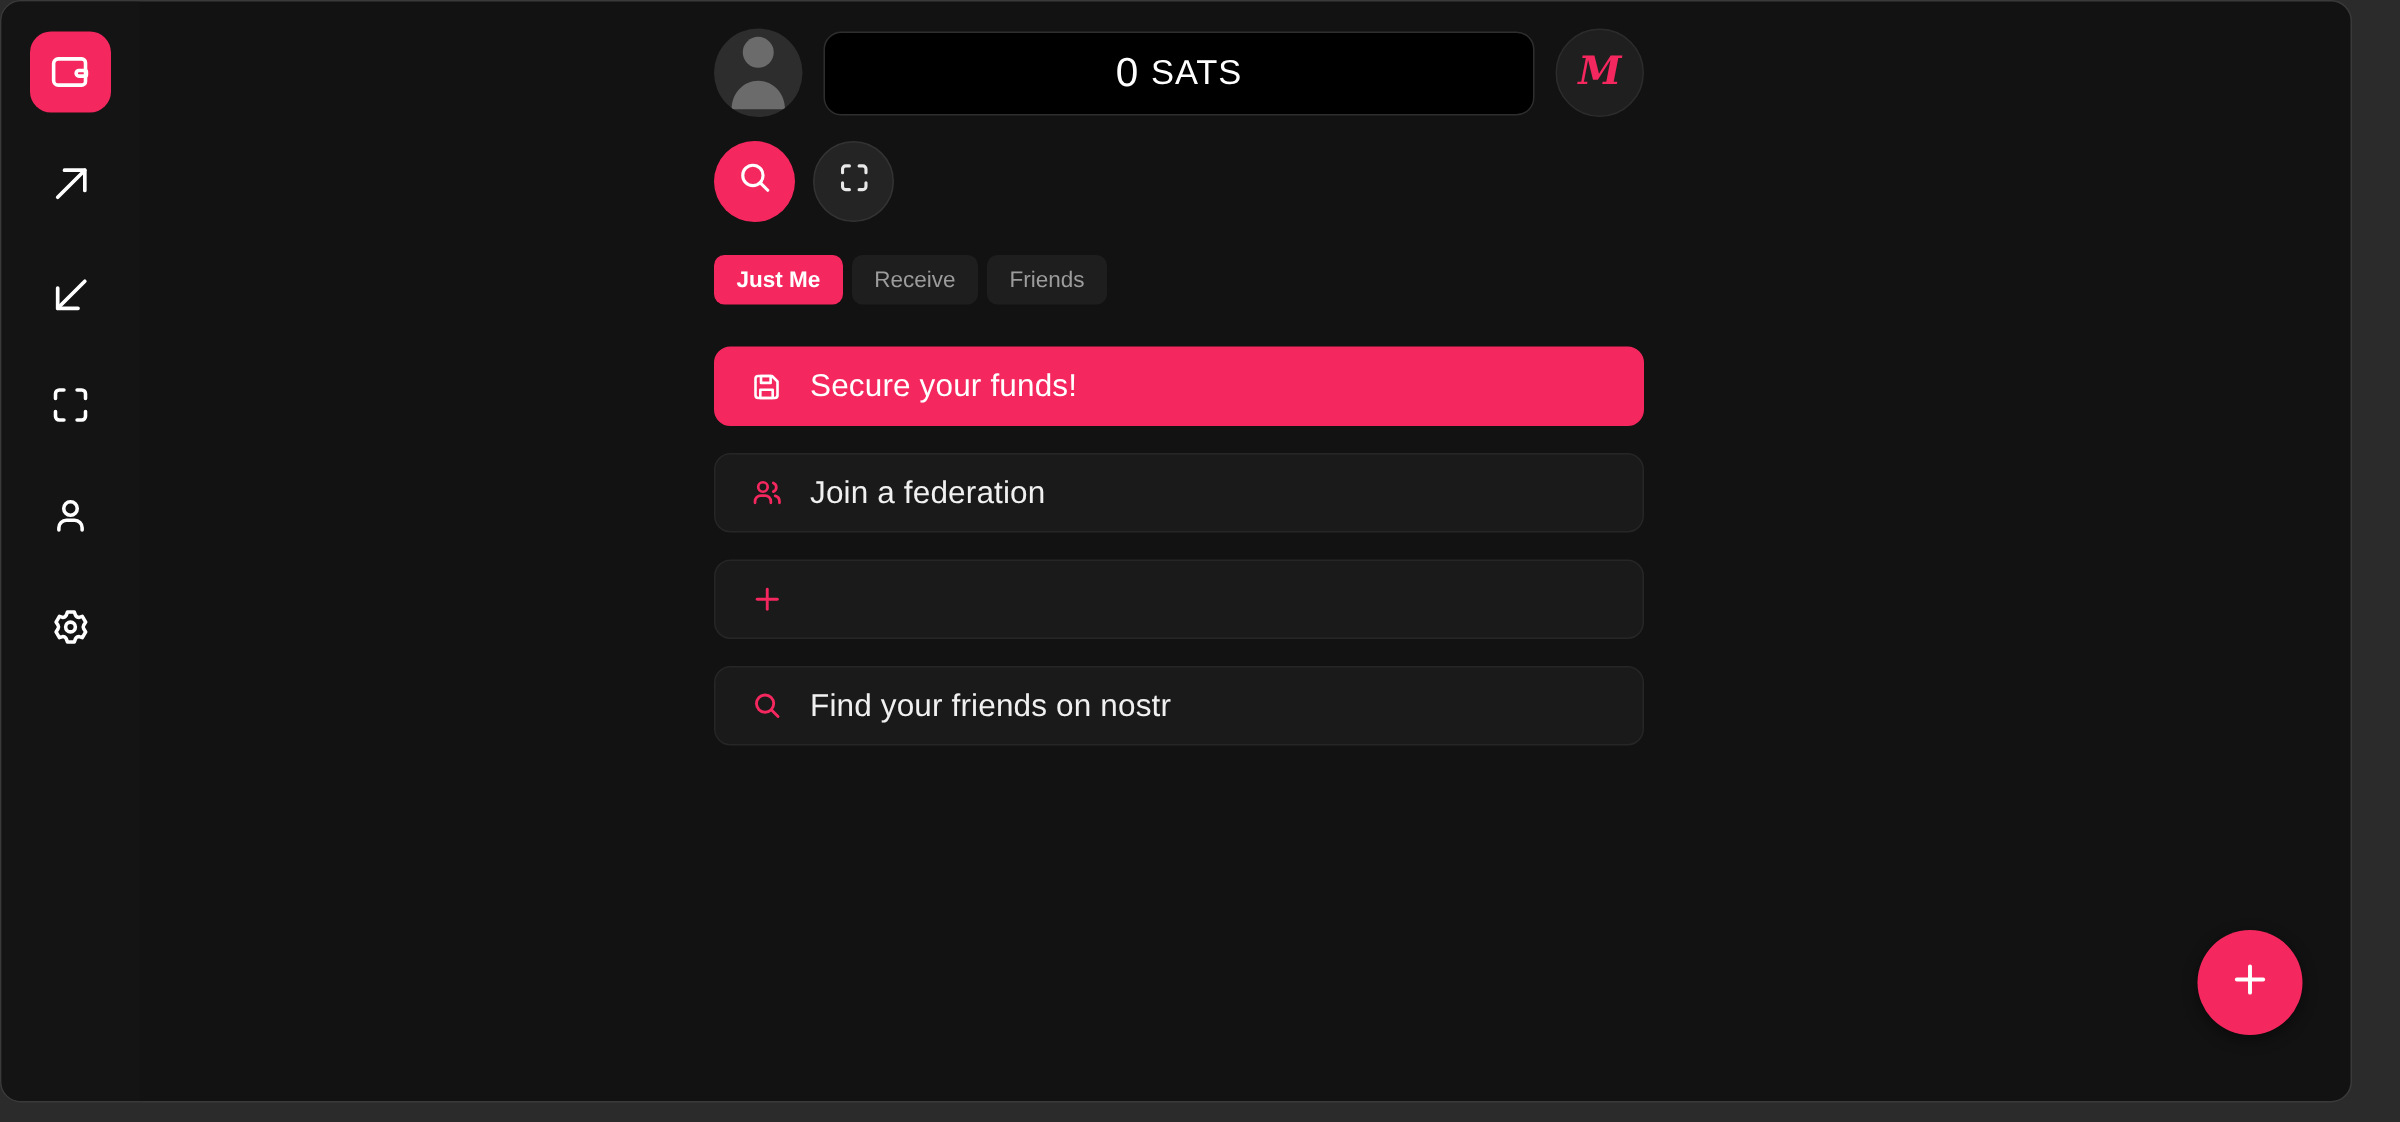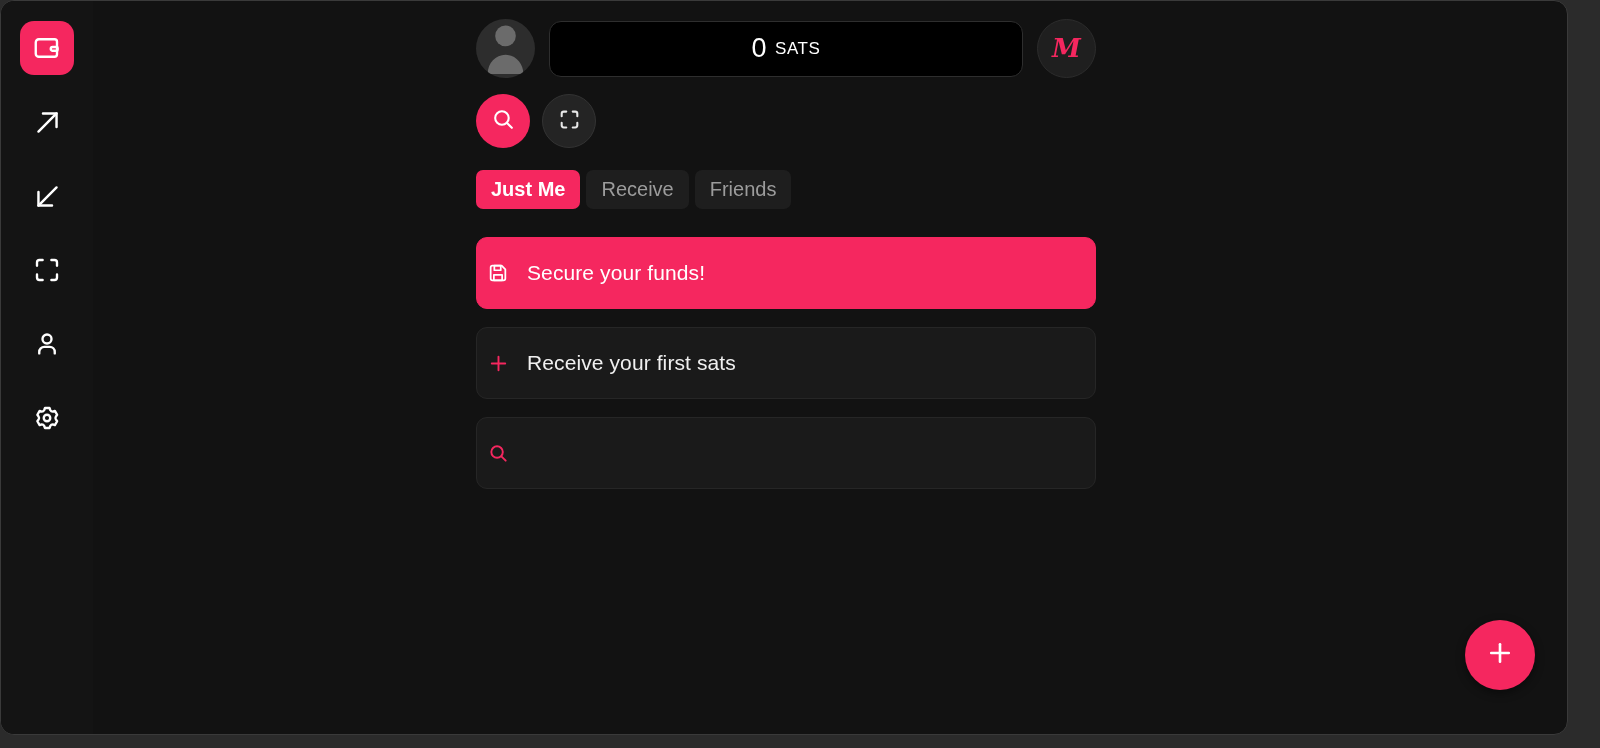--- a/index.html
+++ b/index.html
@@ -89,21 +89,21 @@
     cursor: pointer;
   }
   #balance-amount {
     color: #ffffff;
     font-size: 27px;
     font-weight: 400;
     letter-spacing: 0.5px;
   }
   #balance-unit {
     color: #ffffff;
-    font-size: 17px;
+    font-size: 23px;
     font-weight: 400;
     letter-spacing: 0.6px;
   }
   #brand-button {
     width: 59px; height: 59px;
     border-radius: 50%;
     background: #1f1f1f;
     border: 1px solid #2c2c2c;
     flex: 0 0 auto;
     display: flex; align-items: center; justify-content: center;
@@ -138,40 +138,40 @@
   #tabs {
     display: flex;
     gap: 6px;
     margin-top: 22px;
   }
   .tab {
     padding: 8px 15px;
     border-radius: 7px;
     background: #1e1e1e;
     color: #9c9c9c;
-    font-size: 20px;
+    font-size: 15px;
     font-weight: 400;
     cursor: pointer;
     line-height: 1.15;
   }
   .tab.active {
     background: #f5275f;
     color: #ffffff;
     font-weight: 700;
   }
 
   
   #cards { margin-top: 28px; }
   .card {
-    height: 72px;
+    height: 53px;
     border-radius: 11px;
     display: flex;
     align-items: center;
     gap: 16px;
-    padding: 0 8px;
+    padding: 0 21px;
     margin-bottom: 18px;
     background: #1a1a1a;
     border: 1px solid #262626;
     cursor: pointer;
   }
   .card.highlight {
     background: #f5275f;
     border-color: #f5275f;
   }
   .card-label {
@@ -322,38 +322,49 @@
           <span class="card-icon">
             <svg width="22" height="22" viewBox="0 0 24 24" fill="none" stroke="#ffffff" stroke-width="1.9" stroke-linecap="round" stroke-linejoin="round">
               <path d="M4 6a2 2 0 0 1 2-2h10l4 4v10a2 2 0 0 1-2 2H6a2 2 0 0 1-2-2z"></path>
               <path d="M8 4h7v5H8z"></path>
               <path d="M7.5 14h9v6h-9z"></path>
             </svg>
           </span>
           <span class="card-label">Secure your funds!</span>
         </div>
 
+        <div class="card">
+          <span class="card-icon">
+            <svg width="23" height="23" viewBox="0 0 24 24" fill="none" stroke="#f5275f" stroke-width="1.9" stroke-linecap="round" stroke-linejoin="round">
+              <circle cx="9" cy="8" r="3.3"></circle>
+              <path d="M3.5 19v-1a4 4 0 0 1 4-4h3a4 4 0 0 1 4 4v1"></path>
+              <path d="M16.2 5.2a3.2 3.2 0 0 1 0 6"></path>
+              <path d="M17.5 14.2a4 4 0 0 1 3 3.8v1"></path>
+            </svg>
+          </span>
+          <span class="card-label">Join a federation</span>
+        </div>
 
         <div class="card">
           <span class="card-icon">
             <svg width="23" height="23" viewBox="0 0 24 24" fill="none" stroke="#f5275f" stroke-width="2" stroke-linecap="round">
               <line x1="12" y1="5" x2="12" y2="19"></line>
               <line x1="5" y1="12" x2="19" y2="12"></line>
             </svg>
           </span>
-          <span class="card-label">Receive your first sats</span>
         </div>
 
         <div class="card">
           <span class="card-icon">
             <svg width="23" height="23" viewBox="0 0 24 24" fill="none" stroke="#f5275f" stroke-width="2" stroke-linecap="round">
               <circle cx="10.5" cy="10.5" r="6"></circle>
               <line x1="15" y1="15" x2="19.5" y2="19.5"></line>
             </svg>
           </span>
+          <span class="card-label">Find your friends on nostr</span>
         </div>
 
       </div>
 
     </div>
 
     <div id="fab">
       <span>
         <svg width="30" height="30" viewBox="0 0 24 24" fill="none" stroke="#ffffff" stroke-width="2.1" stroke-linecap="round">
           <line x1="12" y1="5" x2="12" y2="19"></line>

